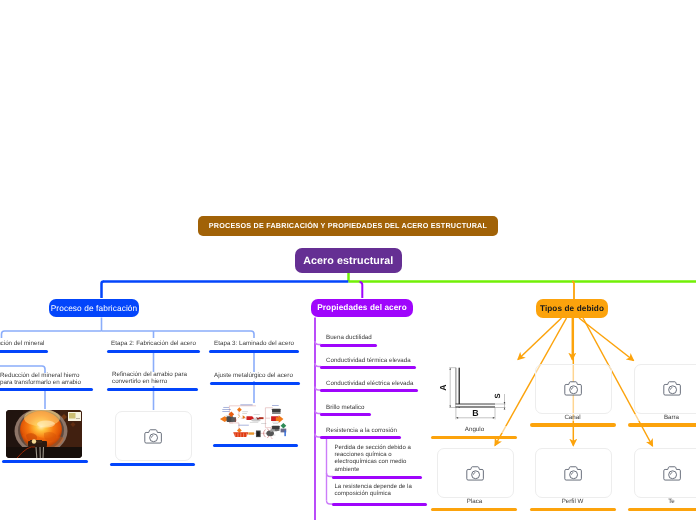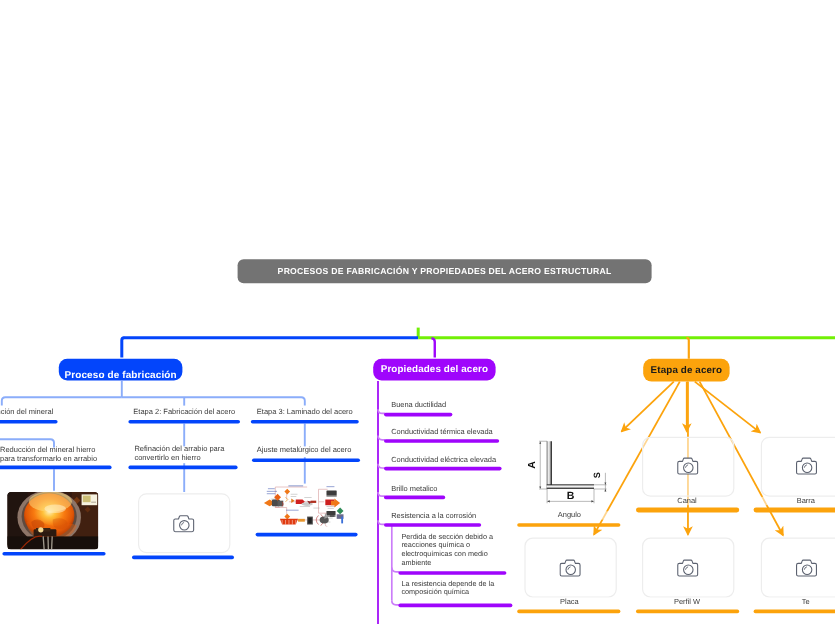--- a/index.html
+++ b/index.html
@@ -7,23 +7,23 @@
   #stage{position:relative;width:696px;height:520px;background:#fff;}
   svg.conn{position:absolute;left:0;top:0;width:696px;height:520px;overflow:visible;pointer-events:none;}
   .node{position:absolute;border-radius:7px;display:flex;align-items:center;justify-content:center;color:#fff;font-weight:bold;white-space:nowrap;letter-spacing:.2px;}
   .bar{position:absolute;border-radius:3px;}
   .lbl{position:absolute;color:#333;}
   .card{position:absolute;border:1px solid #ededed;border-radius:7px;background:rgba(255,255,255,0.55);display:flex;align-items:center;justify-content:center;}
   .caption{position:absolute;text-align:center;color:#333;}
   svg.conn{z-index:1;}
   .card{z-index:2;}
   .lbl,.bar,.node,.media-photo,.angle-img{z-index:4;}
-  .title-node{left:198px;top:216px;width:345px;height:19.5px;background:#737373;border-radius:5px;font-size:7.2px;font-weight:bold;letter-spacing:.22px;}
+  .title-node{left:198px;top:216px;width:300px;height:19.5px;background:#a16207;border-radius:5px;font-size:7.2px;font-weight:bold;letter-spacing:.22px;}
   .root-node{left:294.5px;top:248px;width:107.5px;height:25px;background:#652f93;border-radius:7px;font-size:10.7px;font-weight:bold;letter-spacing:.1px;}
-  .branch-blue{left:49px;top:298.5px;width:103px;height:18.5px;background:#0345fb;border-radius:7px;font-size:8.3px;font-weight:bold;letter-spacing:.1px;align-items:flex-end;}
+  .branch-blue{left:49px;top:298.5px;width:90px;height:18.5px;background:#0345fb;border-radius:7px;font-size:8.3px;font-weight:normal;letter-spacing:.1px;}
   .branch-purple{left:311px;top:298.5px;width:102px;height:18.5px;background:#9f05fc;border-radius:7px;font-size:8.2px;font-weight:bold;letter-spacing:.1px;text-align:right;}
 
   .etapa-lbl{font-size:6.25px;color:#3a3a3a;text-align:center;line-height:8px;}
   .child-lbl{font-size:6.25px;color:#3a3a3a;text-align:left;line-height:7px;}
 
   .media-photo{position:absolute;overflow:hidden;border-radius:3px;}
 
   .prop-lbl{font-size:6.2px;color:#3a3a3a;white-space:nowrap;}
   .prop-sub-lbl{font-size:6.05px;color:#3a3a3a;line-height:7.2px;}
   .purple-bar{height:3.2px;background:#9f05fc;border-radius:2px;}
@@ -50,29 +50,32 @@
     <path d="M101.5 298 L101.5 283.5 Q101.5 281.5 103.5 281.5" stroke="#0345fb" stroke-width="2.5" fill="none"></path>
 
     <path d="M359.5 282 Q362.3 282 362.3 284.8 L362.3 298" stroke="#9f05fc" stroke-width="2" fill="none"></path>
 
     <path d="M572 281.5 Q574 281.5 574 283.5 L574 299" stroke="#fca30c" stroke-width="1.8" fill="none"></path>
   </svg>
 
   <div class="node title-node">
       <span>PROCESOS DE FABRICACIÓN Y PROPIEDADES DEL ACERO ESTRUCTURAL</span>
     </div>
+  <div class="node root-node">
+      <span>Acero estructural</span>
+    </div>
 
   <div class="node branch-blue">
       <span>Proceso de fabricación</span>
     </div>
   <div class="node branch-purple">
       <span>Propiedades del acero</span>
     </div>
   <div class="node branch-orange">
-      <span>Etapa de acero</span>
+      <span>Tipos de debido</span>
     </div>
 
   <svg class="conn" viewBox="0 0 696 520">
 
     <path d="M101.5 317.5 L101.5 331" stroke="#8badfa" stroke-width="1.6" fill="none"></path>
 
     <path d="M1.5 338 L1.5 334 Q1.5 331 4.5 331 L101.5 331" stroke="#8badfa" stroke-width="1.6" fill="none"></path>
     <path d="M101.5 331 L251 331 Q254 331 254 334 L254 338" stroke="#8badfa" stroke-width="1.6" fill="none"></path>
     <path d="M153.5 331 L153.5 338" stroke="#8badfa" stroke-width="1.6" fill="none"></path>
 

